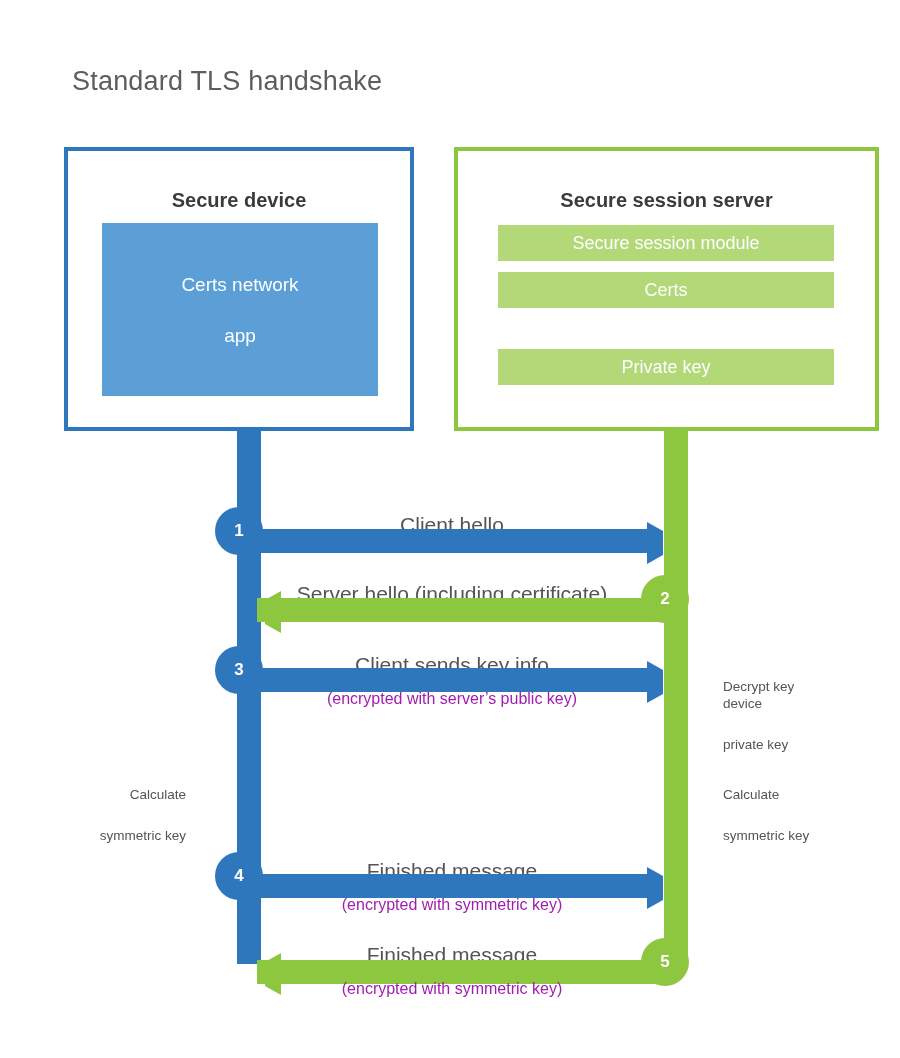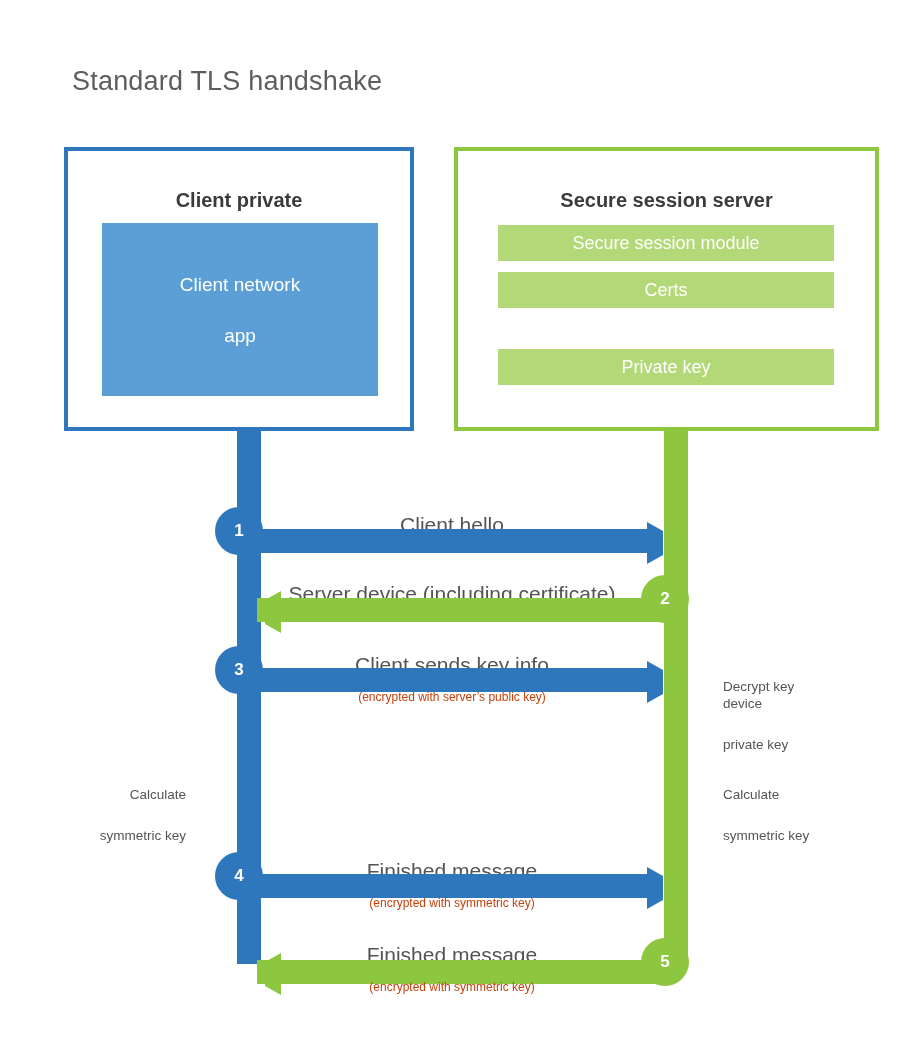--- a/index.html
+++ b/index.html
@@ -131,22 +131,22 @@
     width: 426px;
     text-align: center;
     font-size: 21px;
     color: #545454;
   }
   .msg-sub {
     position: absolute;
     left: 215px;
     width: 426px;
     text-align: center;
-    font-size: 12px;
-    color: #c2410c;
+    font-size: 16px;
+    color: #a21caf;
   }
   .l1 { top: 477px; }
   .l2 { top: 546px; }
   .l3 { top: 617px; }  .s3 { top: 654px; }
   .l4 { top: 823px; }  .s4 { top: 860px; }
   .l5 { top: 907px; }  .s5 { top: 944px; }
 
   
   .side-note {
     position: absolute;
@@ -159,45 +159,45 @@
   .note-calc-right { left: 675px; top: 738px; width: 140px; text-align: left; }
 </style>
 </head>
 <body>
 
 <div class="canvas">
 
   <div class="diagram-title">Standard TLS handshake</div>
 
   <div class="entity-box client-box">
-    <div class="entity-title">Client private</div>
+    <div class="entity-title">Secure device</div>
   </div>
   <div class="client-app">
-    <div>Client network</div>
+    <div>Certs network</div>
     <div>app</div>
   </div>
 
   <div class="entity-box server-box">
     <div class="entity-title">Secure session server</div>
   </div>
   <div class="server-bar bar-1">Secure session module</div>
   <div class="server-bar bar-2">Certs</div>
   <div class="server-bar bar-3">Private key</div>
 
   <div class="lifeline lifeline-client"></div>
   <div class="lifeline lifeline-server"></div>
 
   <div class="msg-label l1">Client hello</div>
   <div class="arrow-line line-blue a1-line"></div>
   <div class="arrow-head head-right a1-head"></div>
   <div class="step-circle circle-blue c1">
     <span>1</span>
   </div>
 
-  <div class="msg-label l2">Server device (including certificate)</div>
+  <div class="msg-label l2">Server hello (including certificate)</div>
   <div class="arrow-line line-green a2-line"></div>
   <div class="arrow-head head-left a2-head"></div>
   <div class="step-circle circle-green c2">
     <span>2</span>
   </div>
 
   <div class="msg-label l3">Client sends key info</div>
   <div class="arrow-line line-blue a3-line"></div>
   <div class="arrow-head head-right a3-head"></div>
   <div class="msg-sub s3">(encrypted with server’s public key)</div>

